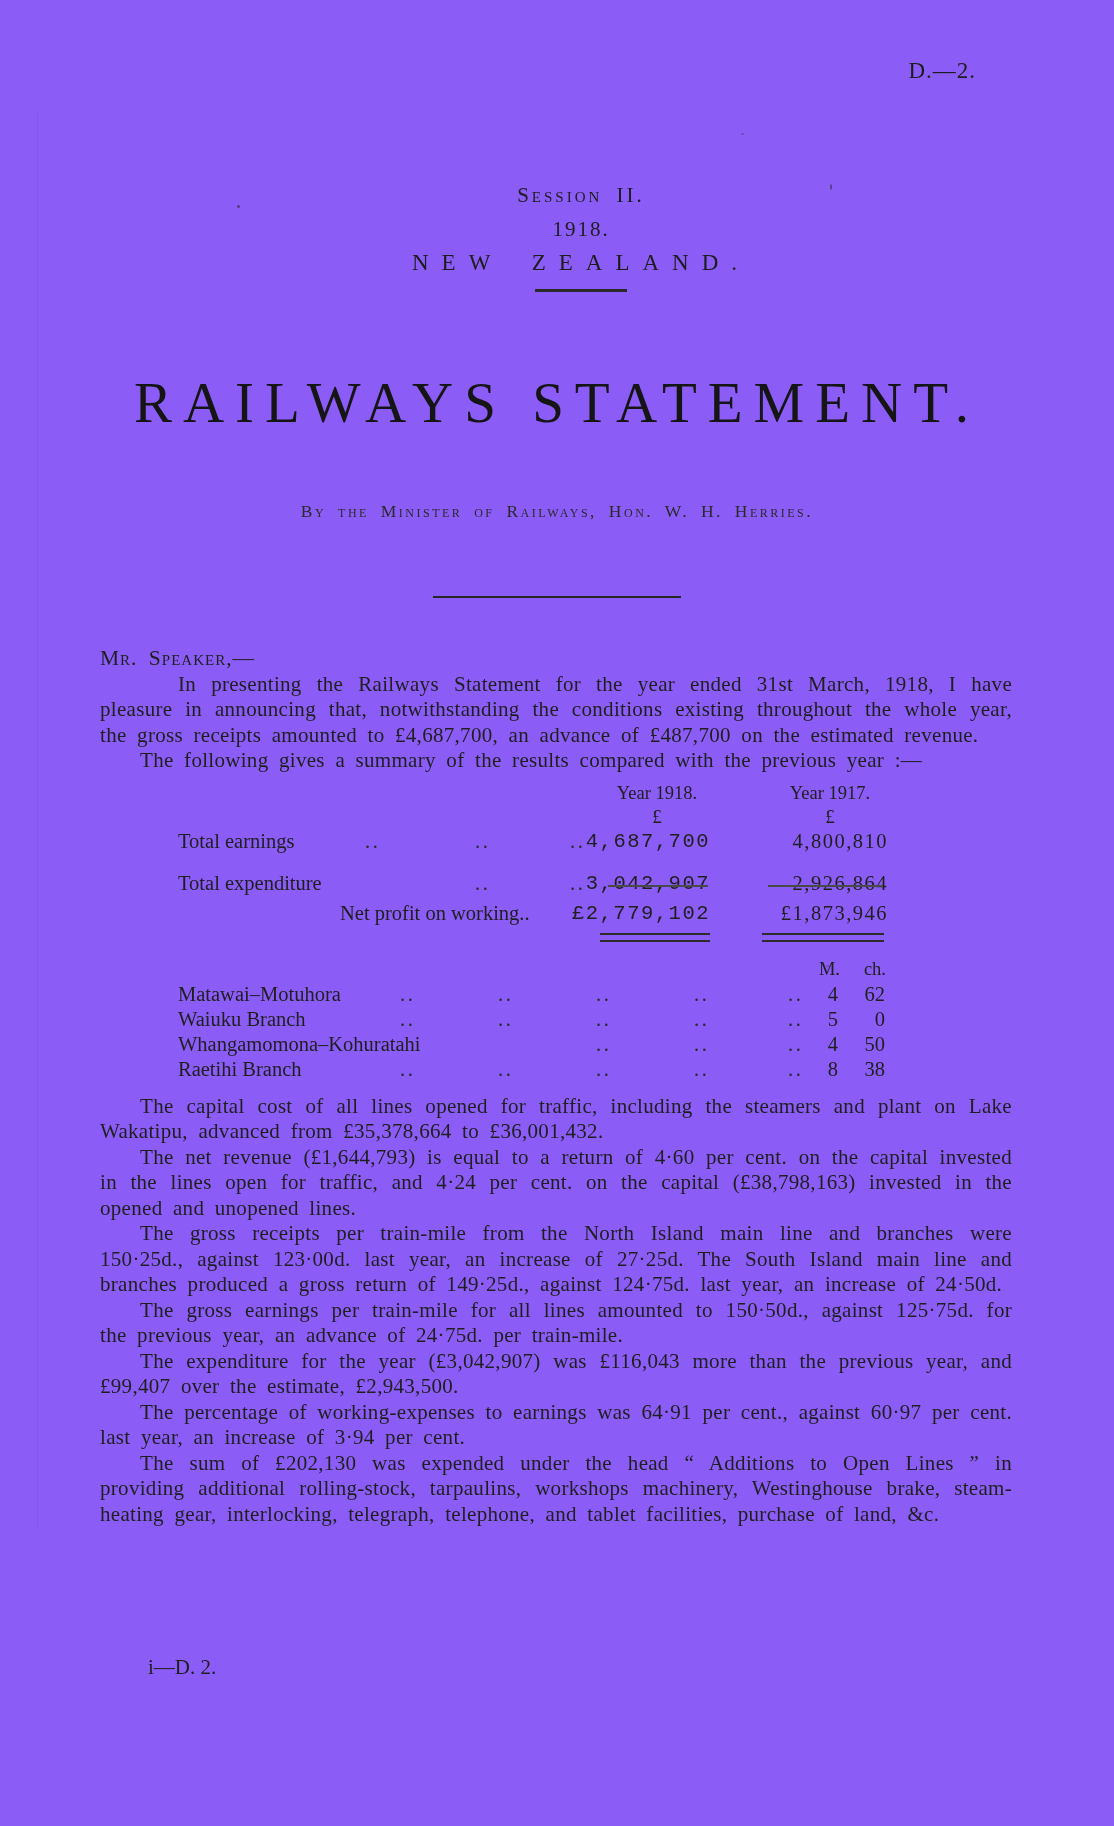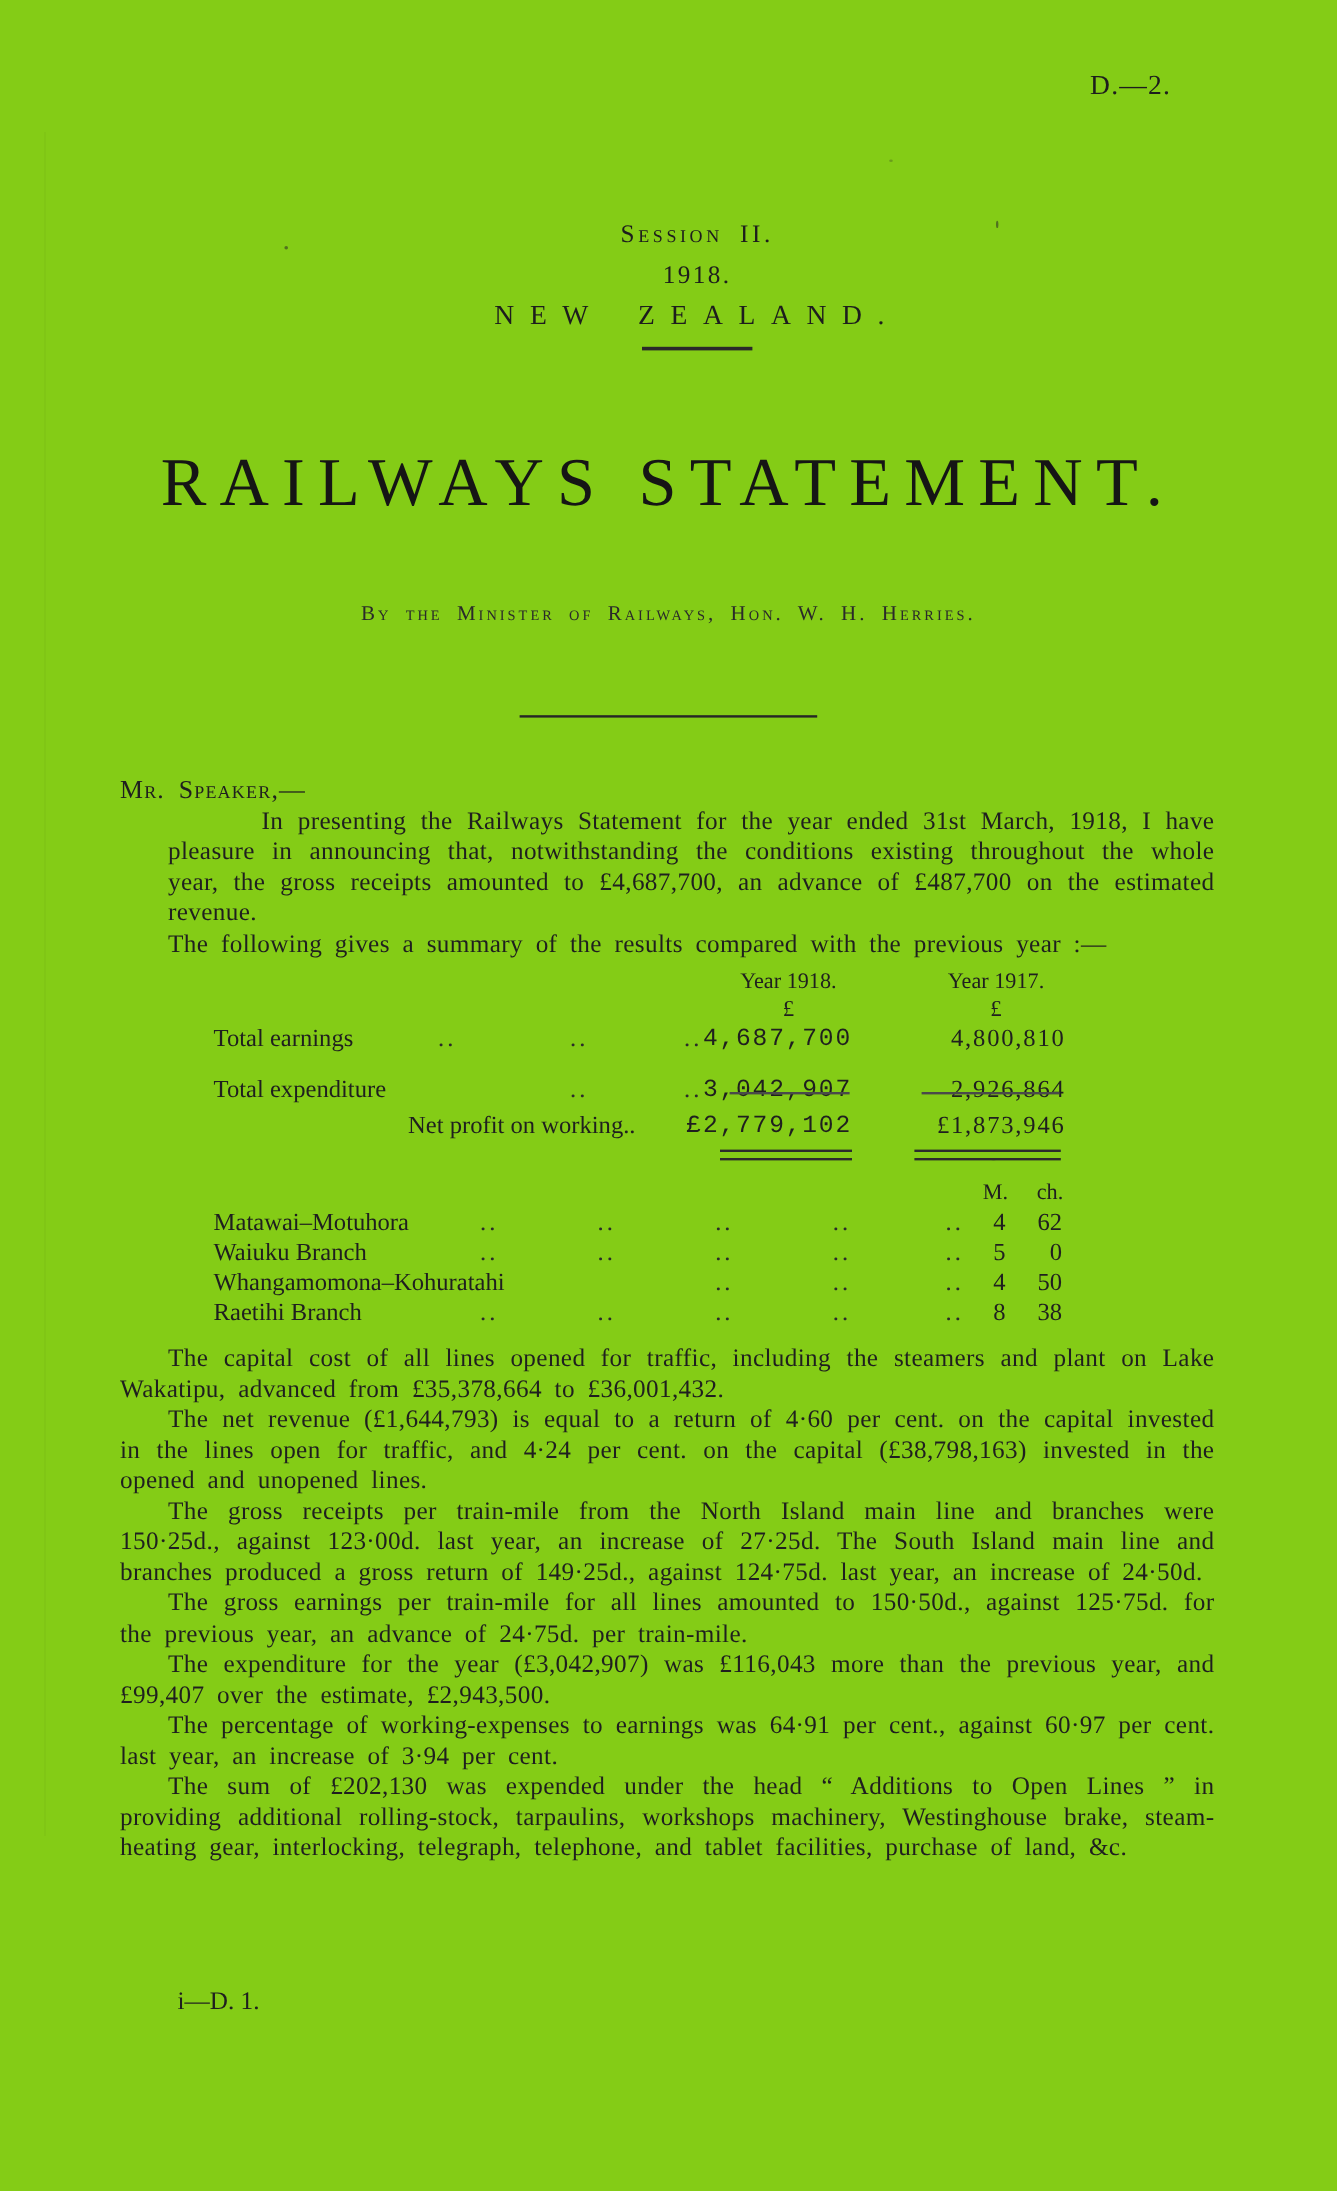--- a/index.html
+++ b/index.html
@@ -1,18 +1,18 @@
 <!DOCTYPE html>
 <html><head>
 <meta charset="utf-8">
 <style>
   html,body{margin:0;padding:0;background:#e9e9e7;}
   .page{
     position:relative; width:1114px; height:1826px; margin:0 auto;
-    background:#84cc16; color:#222;
+    background:#8b5cf6; color:#222;
     font-family:"Liberation Serif","DejaVu Serif",serif;
     overflow:hidden;
   }
   
   .scan-edge{position:absolute; left:37px; top:110px; width:1px; height:1420px; background:rgba(0,0,0,0.05);}
   .speck{position:absolute; background:rgba(40,40,40,0.55); border-radius:50%;}
   .sp1{left:237px; top:205px; width:3px; height:3px;}
   .sp2{left:830px; top:184px; width:2px; height:6px;}
   .sp3{left:741px; top:133px; width:3px; height:2px; opacity:.5;}
   .sp4{left:826px; top:965px; width:4px; height:2px; opacity:.5;}
@@ -36,21 +36,21 @@
   }
   .rule-mid{position:absolute; top:596px; left:50%; transform:translateX(-50%); width:248px; height:2px; background:#262626;}
 
   .content{
     position:absolute; left:100px; top:646px; width:912px;
     font-size:21px; line-height:25.5px; text-align:justify; color:#1f1f1f;
     word-spacing:5px; letter-spacing:0.3px;
   }
   .salutation{font-variant:small-caps; letter-spacing:1px; font-size:21.5px; text-align:left;}
   p.para{margin:0; text-indent:40px;}
-  p.para.deep{text-indent:78px;margin-left:40px;}
+  p.para.deep{text-indent:78px;}
 
   
   .tbl-summary{position:relative; height:168px; margin-top:7px; margin-bottom:8px; text-align:left; word-spacing:normal; letter-spacing:0;}
   .tbl-summary .th{position:absolute; width:164px; text-align:center; font-size:18.5px; top:0;}
   .tbl-summary .th1{left:475px;}
   .tbl-summary .th2{left:648px;}
   .tbl-summary .cur{position:absolute; width:164px; text-align:center; font-size:19px; top:23px;}
   .tbl-summary .cur1{left:475px;}
   .tbl-summary .cur2{left:648px;}
   .trow{position:absolute; left:0; width:100%; height:26px; font-size:20.5px;}
@@ -200,15 +200,15 @@
     <p class="para">The capital cost of all lines opened for traffic, including the steamers and plant on Lake Wakatipu, advanced from £35,378,664 to £36,001,432.</p>
     <p class="para">The net revenue (£1,644,793) is equal to a return of 4·60 per cent. on the capital invested in the lines open for traffic, and 4·24 per cent. on the capital (£38,798,163) invested in the opened and unopened lines.</p>
     <p class="para">The gross receipts per train-mile from the North Island main line and branches were 150·25d., against 123·00d. last year, an increase of 27·25d.  The South Island main line and branches produced a gross return of 149·25d., against 124·75d. last year, an increase of 24·50d.</p>
     <p class="para">The gross earnings per train-mile for all lines amounted to 150·50d., against 125·75d. for the previous year, an advance of 24·75d. per train-mile.</p>
     <p class="para">The expenditure for the year (£3,042,907) was £116,043 more than the previous year, and £99,407 over the estimate, £2,943,500.</p>
     <p class="para">The percentage of working-expenses to earnings was 64·91 per cent., against 60·97 per cent. last year, an increase of 3·94 per cent.</p>
     <p class="para">The sum of £202,130 was expended under the head “ Additions to Open Lines ” in providing additional rolling-stock, tarpaulins, workshops machinery, Westinghouse brake, steam-heating gear, interlocking, telegraph, telephone, and tablet facilities, purchase of land, &amp;c.</p>
 
   </div>
 
-  <div class="footer-sig">i—D. 1.</div>
+  <div class="footer-sig">i—D. 2.</div>
 
 </div>
 
 </body></html>

